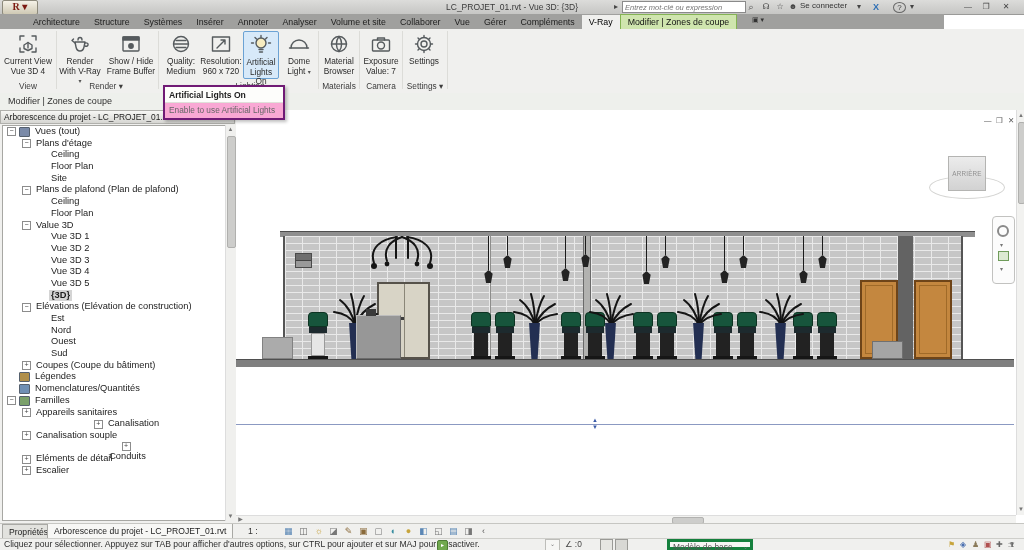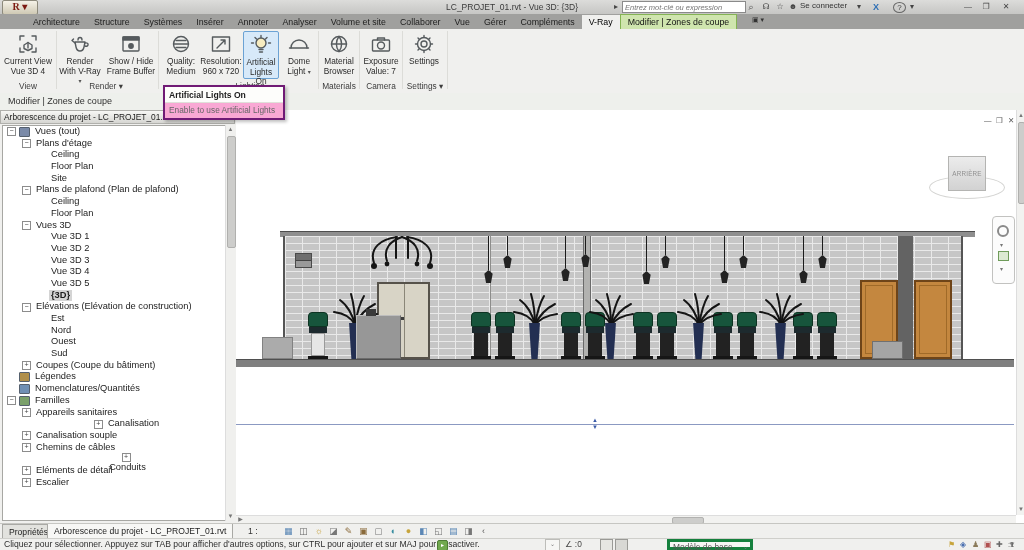--- a/index.html
+++ b/index.html
@@ -10,21 +10,21 @@
   
   #titlebar{left:0;top:0;width:1024px;height:14px;background:linear-gradient(#dcdcda,#c6c6c4);border-bottom:1px solid #9a9a98;}
   #rlogo{left:2px;top:0;width:34px;height:13px;background:linear-gradient(#f5f2e8,#cfc9b4);border:1px solid #8d8a7c;border-radius:2px;
          font-weight:bold;color:#7c1a12;font-size:10px;line-height:12px;text-align:center;font-family:"Liberation Serif",serif;}
   #wintitle{left:300px;top:2px;width:424px;text-align:center;color:#3a3a3a;font-size:8.5px;}
   .tb-ic{top:1px;height:12px;line-height:12px;color:#444;font-size:8px;text-align:center;}
   #searchbox{left:622px;top:1px;width:118px;height:10px;background:#fff;border:1px solid #8a8a8a;font-size:7.5px;font-style:italic;color:#666;padding:0 2px;font-family:"Liberation Sans",sans-serif;}
   #signin{left:800px;top:1px;font-size:8px;color:#333;}
   .winbtn{top:0;width:16px;height:13px;text-align:center;line-height:13px;color:#444;font-size:8px;}
   
-  #tabrow{left:0;top:14px;width:1024px;height:15px;background:#a0a09e;}
+  #tabrow{left:0;top:14px;width:944px;height:15px;background:#a0a09e;}
   .rtab{display:inline-block;height:15px;line-height:15px;padding:0 7px;color:#1c1c1c;font-size:8.8px;}
   .rtab.active{background:#f0f0ee;color:#000;}
   .rtab.ctx{background:#cfe5ae;border:1px solid #84b354;border-bottom:none;box-sizing:border-box;color:#111;}
   #tabmore{left:752px;top:16px;width:20px;height:11px;color:#333;font-size:7px;}
   
   #ribbon{left:0;top:29px;width:1024px;height:64px;background:#f0f0ee;border-bottom:1px solid #c9c9c5;}
   .rbtn{position:absolute;top:2px;height:48px;text-align:center;cursor:default;}
   .rbtn .ric{height:26px;display:flex;align-items:center;justify-content:center;}
   .rbtn .rl{font-size:8.3px;line-height:9.5px;color:#2b2b2b;}
   .rbtn.active{background:#d7e9f9;border:1px solid #6ba2d4;border-radius:2px;box-sizing:border-box;}
@@ -293,21 +293,21 @@
         <div class="trow" style="padding-left: 34px;">
           <span style="display:inline-block;width:12px;flex:none;"></span>
           <span class="" style="padding:0 2px;">Ceiling</span>
         </div>
         <div class="trow" style="padding-left: 34px;">
           <span style="display:inline-block;width:12px;flex:none;"></span>
           <span class="" style="padding:0 2px;">Floor Plan</span>
         </div>
         <div class="trow" style="padding-left: 19px;">
           <span class="tg">−</span>
-          <span class="" style="padding:0 2px;">Vues 3D</span>
+          <span class="" style="padding:0 2px;">Value 3D</span>
         </div>
         <div class="trow" style="padding-left: 34px;">
           <span style="display:inline-block;width:12px;flex:none;"></span>
           <span class="" style="padding:0 2px;">Vue 3D 1</span>
         </div>
         <div class="trow" style="padding-left: 34px;">
           <span style="display:inline-block;width:12px;flex:none;"></span>
           <span class="" style="padding:0 2px;">Vue 3D 2</span>
         </div>
         <div class="trow" style="padding-left: 34px;">
@@ -369,24 +369,20 @@
           <span class="tg">+</span>
           <span class="" style="padding:0 2px;">Appareils sanitaires</span>
         </div>
         <div class="trow" style="padding-left: 19px; justify-content: center;">
           <span class="tg">+</span>
           <span class="" style="padding:0 2px;">Canalisation</span>
         </div>
         <div class="trow" style="padding-left: 19px;">
           <span class="tg">+</span>
           <span class="" style="padding:0 2px;">Canalisation souple</span>
-        </div>
-        <div class="trow" style="padding-left: 19px;">
-          <span class="tg">+</span>
-          <span class="" style="padding:0 2px;">Chemins de câbles</span>
         </div>
         <div class="trow" style="padding-left: 19px; flex-direction: column;">
           <span class="tg">+</span>
           <span class="" style="padding:0 2px;">Conduits</span>
         </div>
         <div class="trow" style="padding-left: 19px;">
           <span class="tg">+</span>
           <span class="" style="padding:0 2px;">Eléments de détail</span>
         </div>
         <div class="trow" style="padding-left: 19px;">

